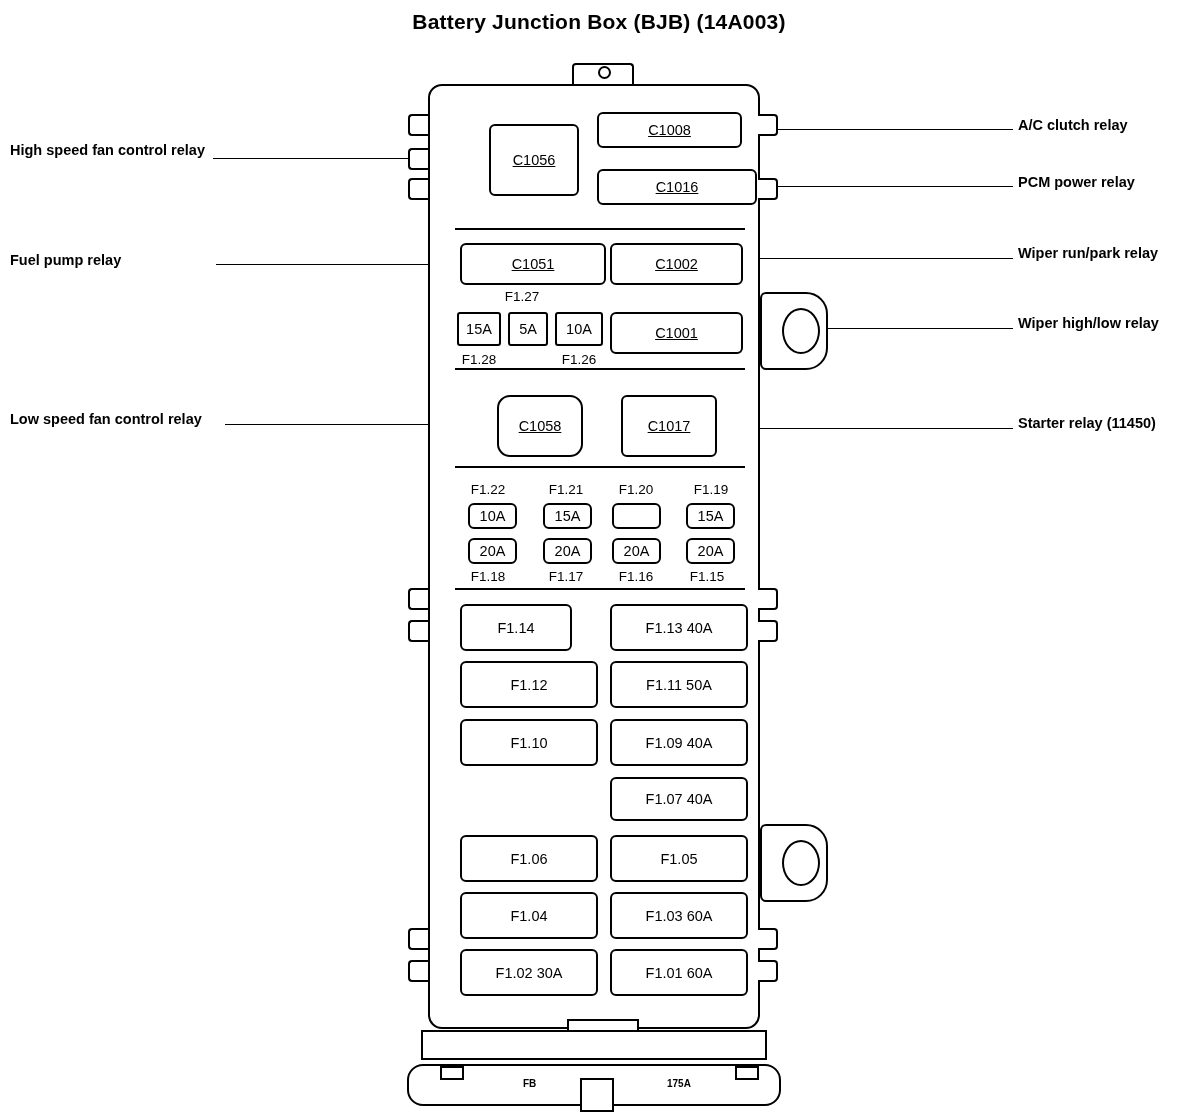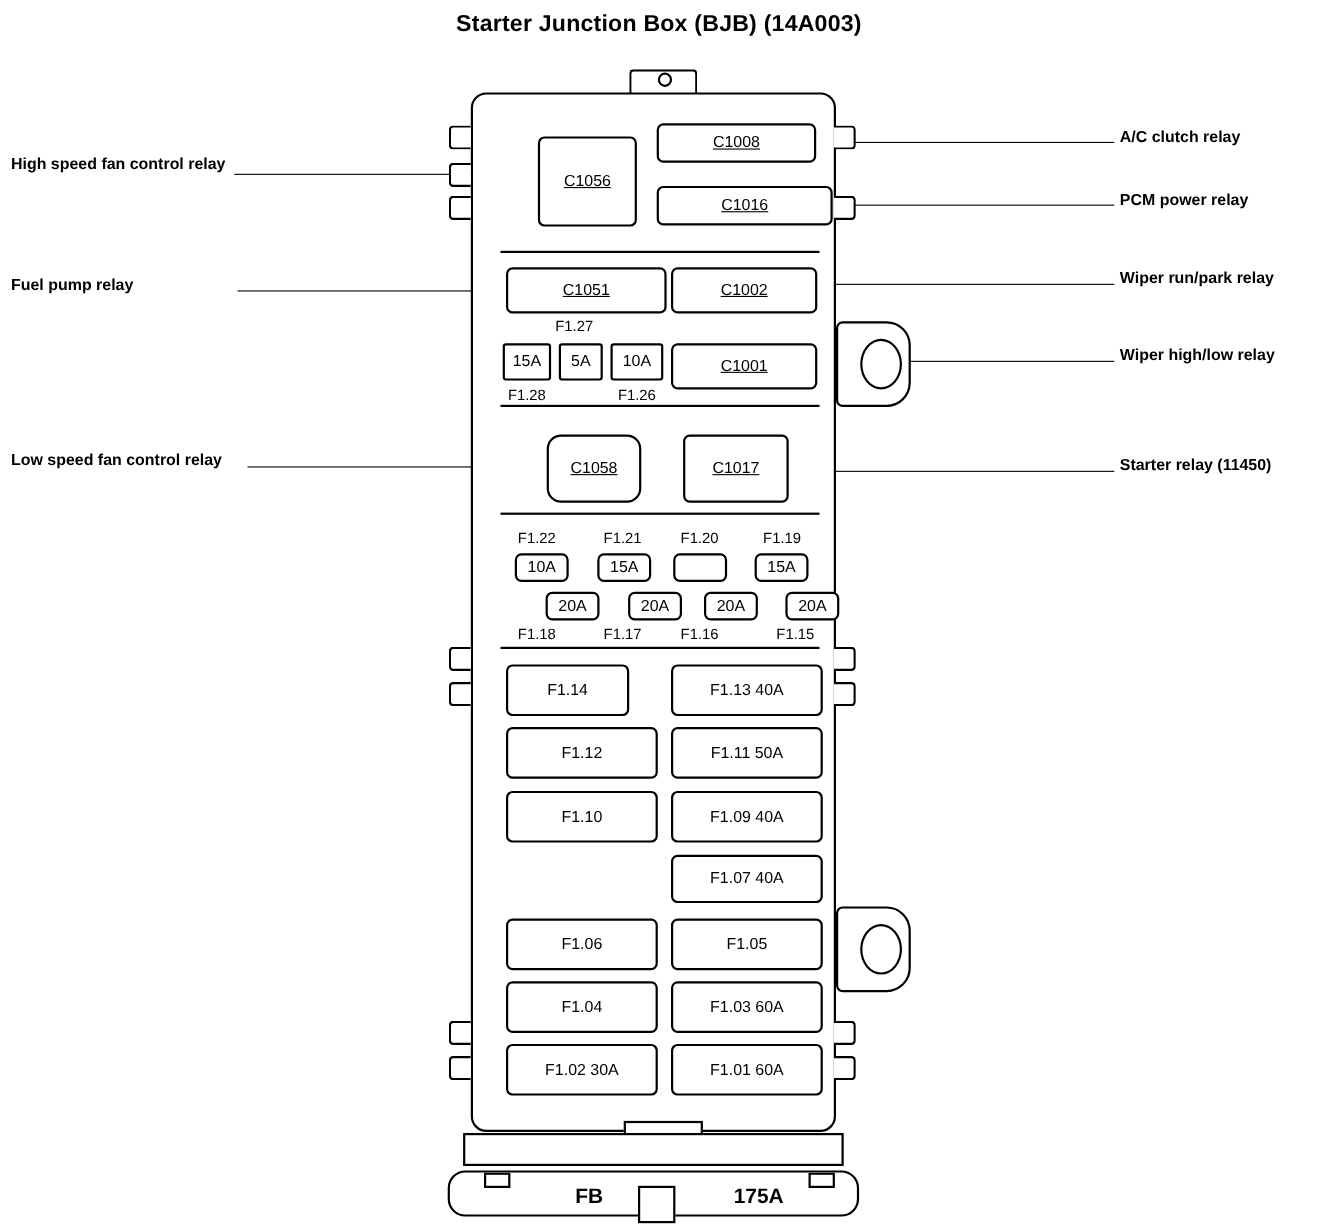--- a/index.html
+++ b/index.html
@@ -129,21 +129,21 @@
     border: 2px solid #000;
     border-radius: 6px;
     box-sizing: border-box;
     display: flex;
     align-items: center;
     justify-content: center;
     font-size: 14.5px;
     background: #fff;
     white-space: nowrap;
   }
-  .cell.thick { border-width: 2.4px; margin-left: 28px; }
+  .cell.thick { border-width: 2.4px; }
   .cell .u { text-decoration: underline; }
   .cell.sq { border-radius: 3px; }
 
   .smalllabel {
     position: absolute;
     font-size: 13.5px;
     text-align: center;
   }
 
   
@@ -175,21 +175,21 @@
     height: 42px;
     border: 2.5px solid #000;
     border-radius: 16px;
     box-sizing: border-box;
     background: #fff;
     display: flex;
     align-items: center;
   }
   .bottom-bar-text {
     position: absolute;
-    font-size: 19px;
+    font-size: 10px;
     font-weight: bold;
     text-align: center;
   }
   .bb-tab {
     position: absolute;
     border: 2.2px solid #000;
     box-sizing: border-box;
     background: #fff;
     width: 24px;
     height: 14px;
@@ -203,21 +203,21 @@
     border: 2.2px solid #000;
     box-sizing: border-box;
     background: #fff;
   }
 </style>
 </head>
 <body>
 
 <div id="page">
 
-  <div class="title">Starter Junction Box (BJB) (14A003)</div>
+  <div class="title">Battery Junction Box (BJB) (14A003)</div>
 
   <div class="callout left" style="left:10px; top:142px; width:200px;">High speed fan control relay</div>
   <div class="leader" style="left:213px; top:158px; width:253px;"></div>
   <div class="arrow-r" style="left:464px; top:152px;"></div>
 
   <div class="callout left" style="left:10px; top:252px; width:200px;">Fuel pump relay</div>
   <div class="leader" style="left:216px; top:264px; width:240px;"></div>
   <div class="arrow-r" style="left:453px; top:258px;"></div>
 
   <div class="callout left" style="left:10px; top:411px; width:210px;">Low speed fan control relay</div>
@@ -266,21 +266,21 @@
   <div class="ear" style="left:760px; top:292px; width:68px; height:78px; border-radius:6px 22px 22px 6px;"></div>
   <div class="ear-ring" style="left:782px; top:308px; width:38px; height:46px;"></div>
   <div class="ear" style="left:760px; top:824px; width:68px; height:78px; border-radius:6px 22px 22px 6px;"></div>
   <div class="ear-ring" style="left:782px; top:840px; width:38px; height:46px;"></div>
 
   <div class="divider" style="left:455px; top:228px; width:290px;"></div>
   <div class="divider" style="left:455px; top:368px; width:290px;"></div>
   <div class="divider" style="left:455px; top:466px; width:290px;"></div>
   <div class="divider" style="left:455px; top:588px; width:290px;"></div>
 
-  <div class="cell" style="left:489px; top:124px; width:90px; height:82px;">
+  <div class="cell" style="left:489px; top:124px; width:90px; height:72px;">
       <span class="u">C1056</span>
     </div>
   <div class="cell" style="left:597px; top:112px; width:145px; height:36px;">
       <span class="u">C1008</span>
     </div>
   <div class="cell" style="left:597px; top:169px; width:160px; height:36px;">
       <span class="u">C1016</span>
     </div>
 
   <div class="cell" style="left:460px; top:243px; width:146px; height:42px;">
@@ -341,21 +341,21 @@
   <div class="cell thick" style="left:612px; top:538px; width:49px; height:26px;">
       <span>20A</span>
     </div>
   <div class="cell thick" style="left:686px; top:538px; width:49px; height:26px;">
       <span>20A</span>
     </div>
 
   <div class="smalllabel" style="left:457px; top:569px; width:62px;">F1.18</div>
   <div class="smalllabel" style="left:535px; top:569px; width:62px;">F1.17</div>
   <div class="smalllabel" style="left:605px; top:569px; width:62px;">F1.16</div>
-  <div class="smalllabel" style="left:692px; top:569px; width:62px;">F1.15</div>
+  <div class="smalllabel" style="left:676px; top:569px; width:62px;">F1.15</div>
 
   <div class="cell" style="left:460px; top:604px; width:112px; height:47px;">
       <span>F1.14</span>
     </div>
   <div class="cell" style="left:610px; top:604px; width:138px; height:47px;">
       <span>F1.13  40A</span>
     </div>
 
   <div class="cell" style="left:460px; top:661px; width:138px; height:47px;">
       <span>F1.12</span>

